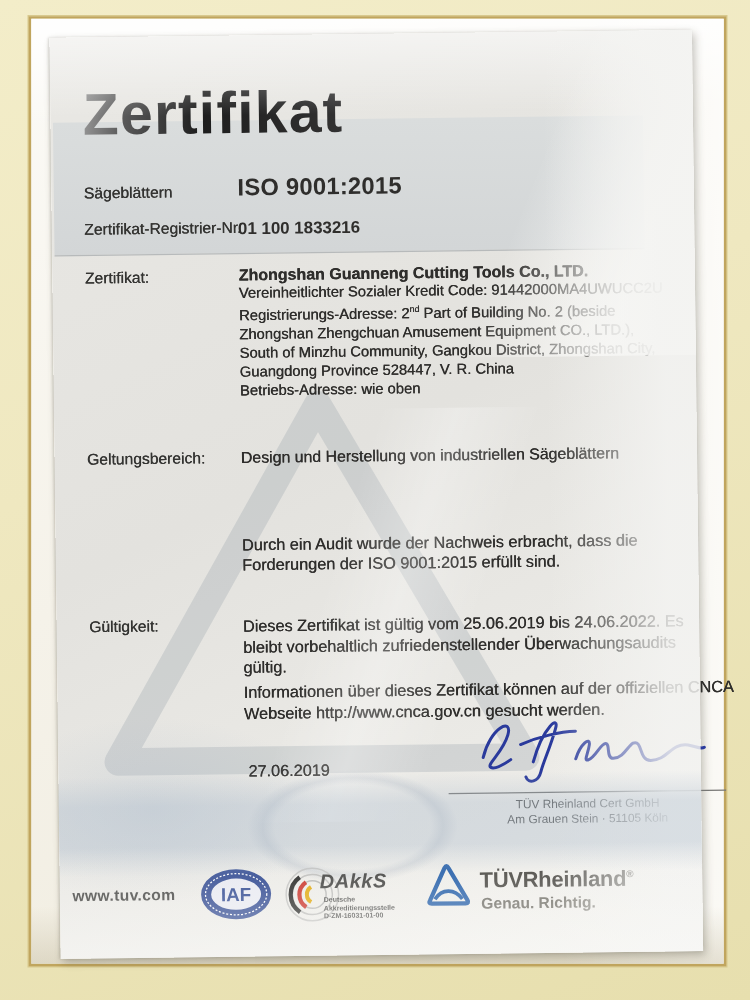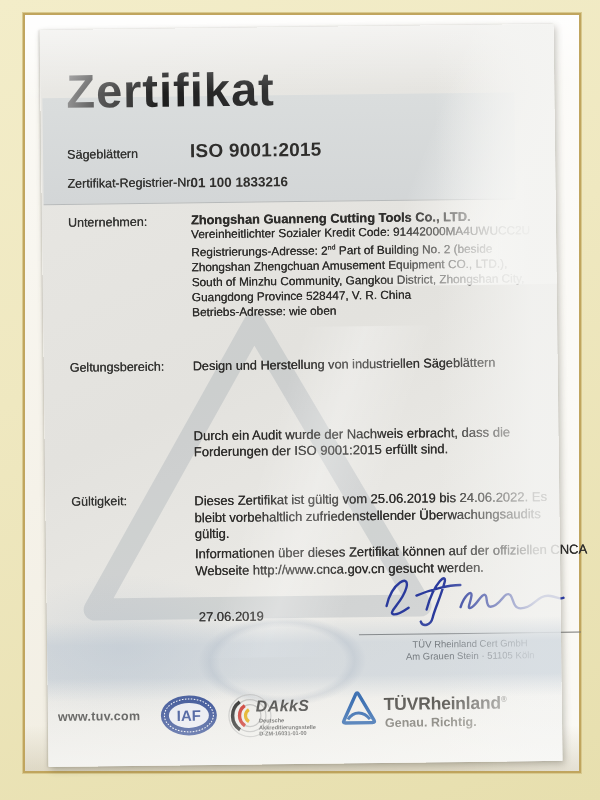--- a/index.html
+++ b/index.html
@@ -115,21 +115,21 @@
 
   <div class="band"></div>
   <div class="title">Zertifikat</div>
 
   <div class="lbl soft" style="top:118px">Sägeblättern</div>
   <div class="std-val">ISO 9001:2015</div>
 
   <div class="lbl soft" style="top:147px">Zertifikat-Registrier-Nr.</div>
   <div class="reg-val">01 100 1833216</div>
 
-  <div class="lbl soft" style="top:186px">Unternehmen:</div>
+  <div class="lbl soft" style="top:186px">Zertifikat:</div>
   <div class="company-block soft">
     <div class="company-name">Zhongshan Guanneng Cutting Tools Co., LTD.</div>
     <div>Vereinheitlichter Sozialer Kredit Code: 91442000MA4UWUCC2U</div>
     <div><span style="position:static">Registrierungs-Adresse: 2</span><sup style="position:static">nd</sup><span style="position:static"> Part of Building No. 2 (beside</span></div>
     <div>Zhongshan Zhengchuan Amusement Equipment CO., LTD.),</div>
     <div>South of Minzhu Community, Gangkou District, Zhongshan City,</div>
     <div>Guangdong Province 528447, V. R. China</div>
     <div>Betriebs-Adresse: wie oben</div>
   </div>
 

